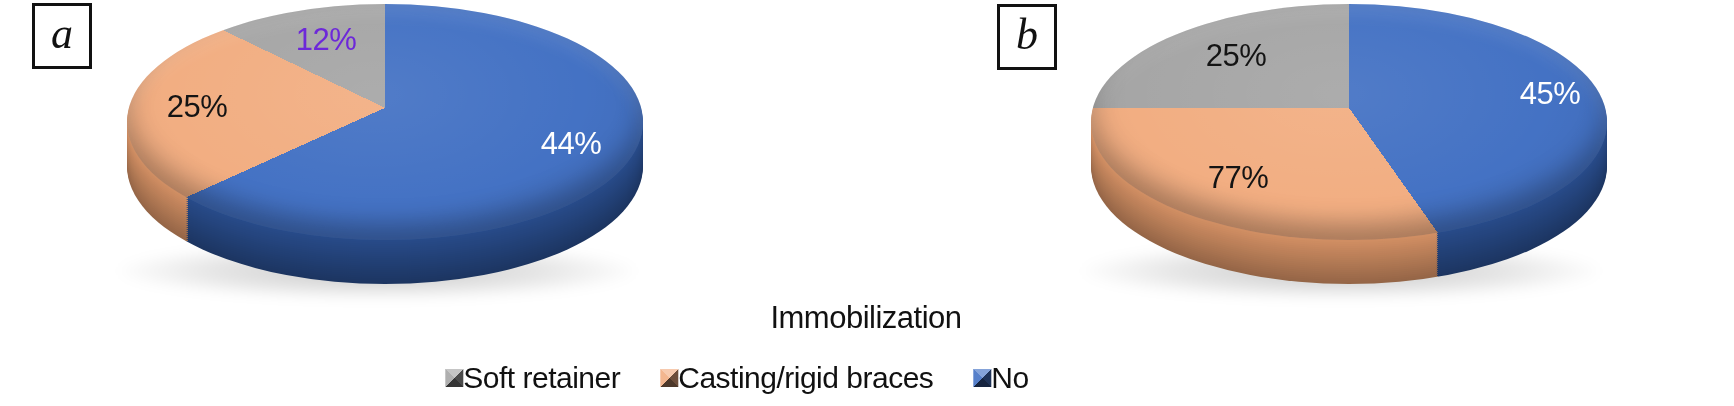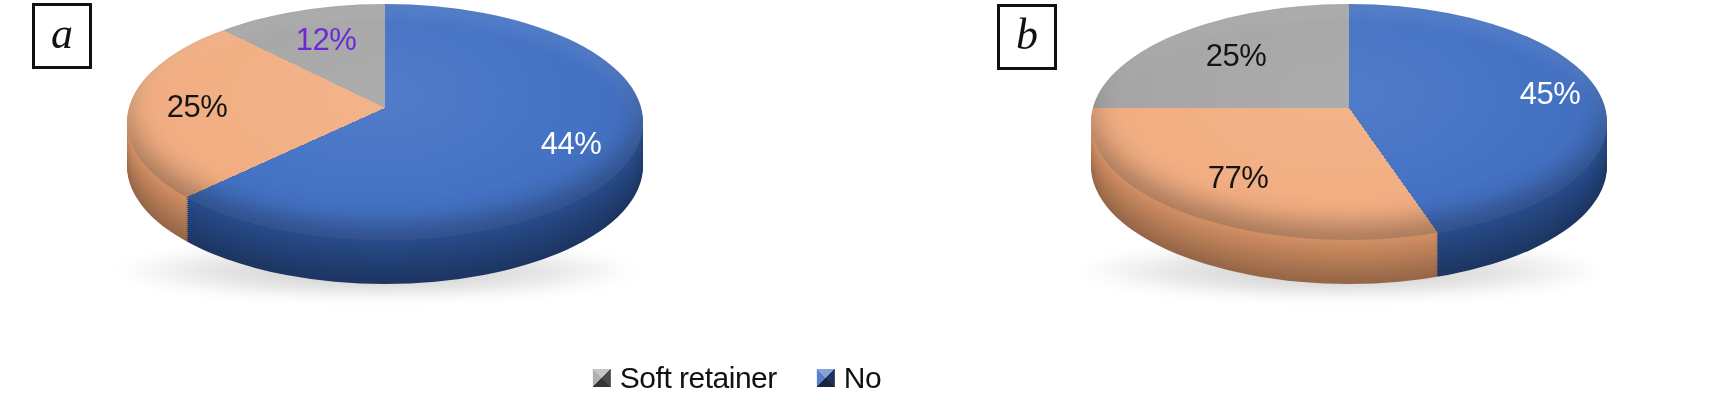--- a/index.html
+++ b/index.html
@@ -34,21 +34,21 @@
     font-size:31px;font-weight:500;letter-spacing:-0.5px;white-space:nowrap;
   }
   .legend-title{
     position:absolute;left:866px;top:300px;transform:translateX(-50%);
     font-size:31px;letter-spacing:-0.5px;color:#111;white-space:nowrap;
   }
   .legend-row{
     position:absolute;left:737px;top:361px;transform:translateX(-50%);
     display:flex;align-items:center;column-gap:40px;white-space:nowrap;
   }
-  .legend-item{display:flex;align-items:center;column-gap:9px;}
+  .legend-item{display:flex;align-items:center;}
   .legend-marker{width:18px;height:18px;display:inline-block;}
   .legend-label{font-size:30px;letter-spacing:-0.5px;color:#111;}
 </style>
 </head>
 <body>
 
 <div class="stage">
   <div class="panel-box" id="box-a">a</div>
   <div class="panel-box" id="box-b">b</div>
 
@@ -106,23 +106,28 @@
       <div class="pie-layer" style="top: 6px; background: conic-gradient(at 50% 44%, rgb(38, 72, 132) 0deg, rgb(38, 72, 132) 144.61deg, rgb(203, 138, 96) 144.61deg, rgb(203, 138, 96) 270deg, rgb(133, 133, 133) 270deg, rgb(133, 133, 133) 360deg);"></div>
       <div class="pie-layer" style="top: 4px; background: conic-gradient(at 50% 44%, rgb(39, 73, 134) 0deg, rgb(39, 73, 134) 144.61deg, rgb(205, 140, 97) 144.61deg, rgb(205, 140, 97) 270deg, rgb(135, 135, 135) 270deg, rgb(135, 135, 135) 360deg);"></div>
       <div class="pie-layer" style="top: 2px; background: conic-gradient(at 50% 44%, rgb(39, 74, 136) 0deg, rgb(39, 74, 136) 144.61deg, rgb(208, 142, 99) 144.61deg, rgb(208, 142, 99) 270deg, rgb(137, 137, 137) 270deg, rgb(137, 137, 137) 360deg);"></div>
       <div class="pie-layer" style="top: 0px; background: conic-gradient(at 50% 44%, rgb(68, 114, 196) 0deg, rgb(68, 114, 196) 144.61deg, rgb(242, 174, 130) 144.61deg, rgb(242, 174, 130) 270deg, rgb(166, 166, 166) 270deg, rgb(166, 166, 166) 360deg);"></div>
       <div class="pie-top-overlay"></div>
       <div class="slice-label" style="left: 459px; top: 90px; color: rgb(255, 255, 255);">45%</div>
       <div class="slice-label" style="left: 147px; top: 174px; color: rgb(20, 20, 20);">77%</div>
       <div class="slice-label" style="left: 145px; top: 52px; color: rgb(20, 20, 20);">25%</div>
     </div>
 
+  <div class="legend-title">Immobilization</div>
   <div class="legend-row" id="legend-row">
       <div class="legend-item">
         <span class="legend-marker" style="background: conic-gradient(from -45deg, rgb(197, 197, 197) 0deg, rgb(197, 197, 197) 90deg, rgb(75, 75, 75) 0deg, rgb(75, 75, 75) 180deg, rgb(53, 53, 53) 0deg, rgb(53, 53, 53) 270deg, rgb(175, 175, 175) 0deg, rgb(175, 175, 175) 360deg);"></span>
         <span class="legend-label">Soft retainer</span>
+      </div>
+      <div class="legend-item">
+        <span class="legend-marker" style="background: conic-gradient(from -45deg, rgb(247, 202, 174) 0deg, rgb(247, 202, 174) 90deg, rgb(109, 78, 59) 0deg, rgb(109, 78, 59) 180deg, rgb(77, 56, 42) 0deg, rgb(77, 56, 42) 270deg, rgb(243, 182, 143) 0deg, rgb(243, 182, 143) 360deg);"></span>
+        <span class="legend-label">Casting/rigid braces</span>
       </div>
       <div class="legend-item">
         <span class="legend-marker" style="background: conic-gradient(from -45deg, rgb(133, 163, 217) 0deg, rgb(133, 163, 217) 90deg, rgb(31, 51, 88) 0deg, rgb(31, 51, 88) 180deg, rgb(22, 36, 63) 0deg, rgb(22, 36, 63) 270deg, rgb(87, 128, 202) 0deg, rgb(87, 128, 202) 360deg);"></span>
         <span class="legend-label">No</span>
       </div>
     </div>
 </div>
 
 </body></html>

